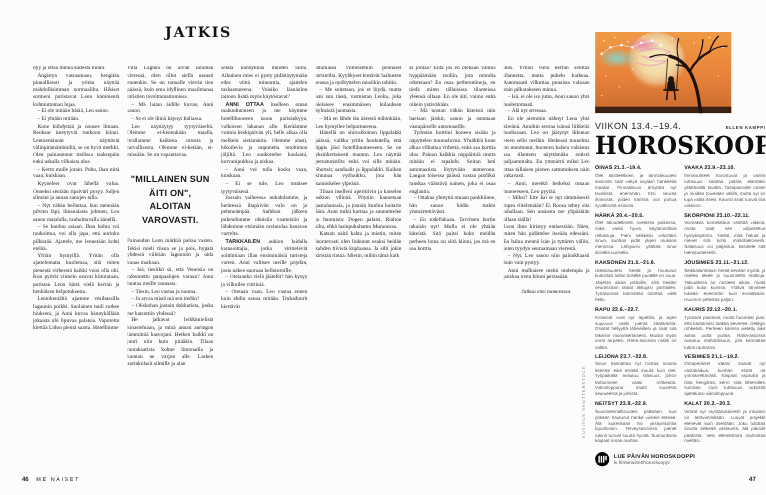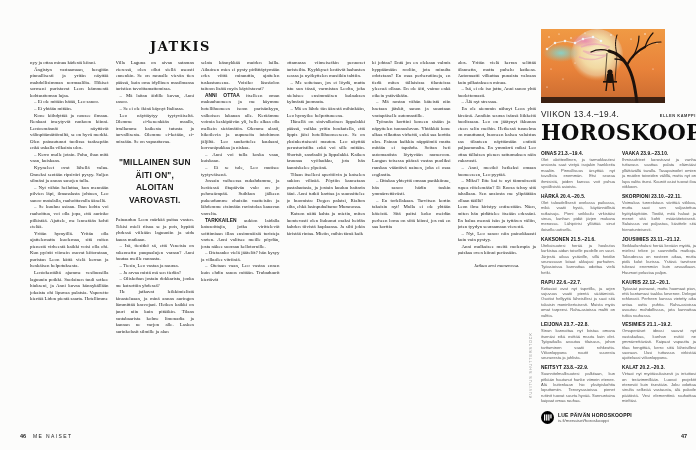--- a/index.html
+++ b/index.html
@@ -3,21 +3,21 @@
 <meta charset="utf-8">
 <style>
   html,body{margin:0;padding:0;}
   body{
     width:696px;height:450px;position:relative;overflow:hidden;
     background:#fcfcfb;color:#1c1c1c;
     font-family:"Liberation Serif", serif;
   }
   
   #jatkis{
-    position:absolute;left:150px;top:39px;
+    position:absolute;left:150px;top:23px;
     font-family:"DejaVu Serif", serif;font-weight:700;
     font-size:13px;letter-spacing:1.5px;color:#111;
   }
   .pagefoot{position:absolute;top:433px;font-family:"Liberation Sans",sans-serif;color:#222;}
   #foot-num-left{left:20px;font-size:5.5px;font-weight:700;}
   #foot-brand{left:33px;font-size:5px;letter-spacing:1.4px;}
   #foot-num-right{left:681px;font-size:5.5px;font-weight:700;}
   #vert-credit{
     position:absolute;left:529px;top:268px;height:130px;
     writing-mode:vertical-rl;transform:rotate(180deg);

